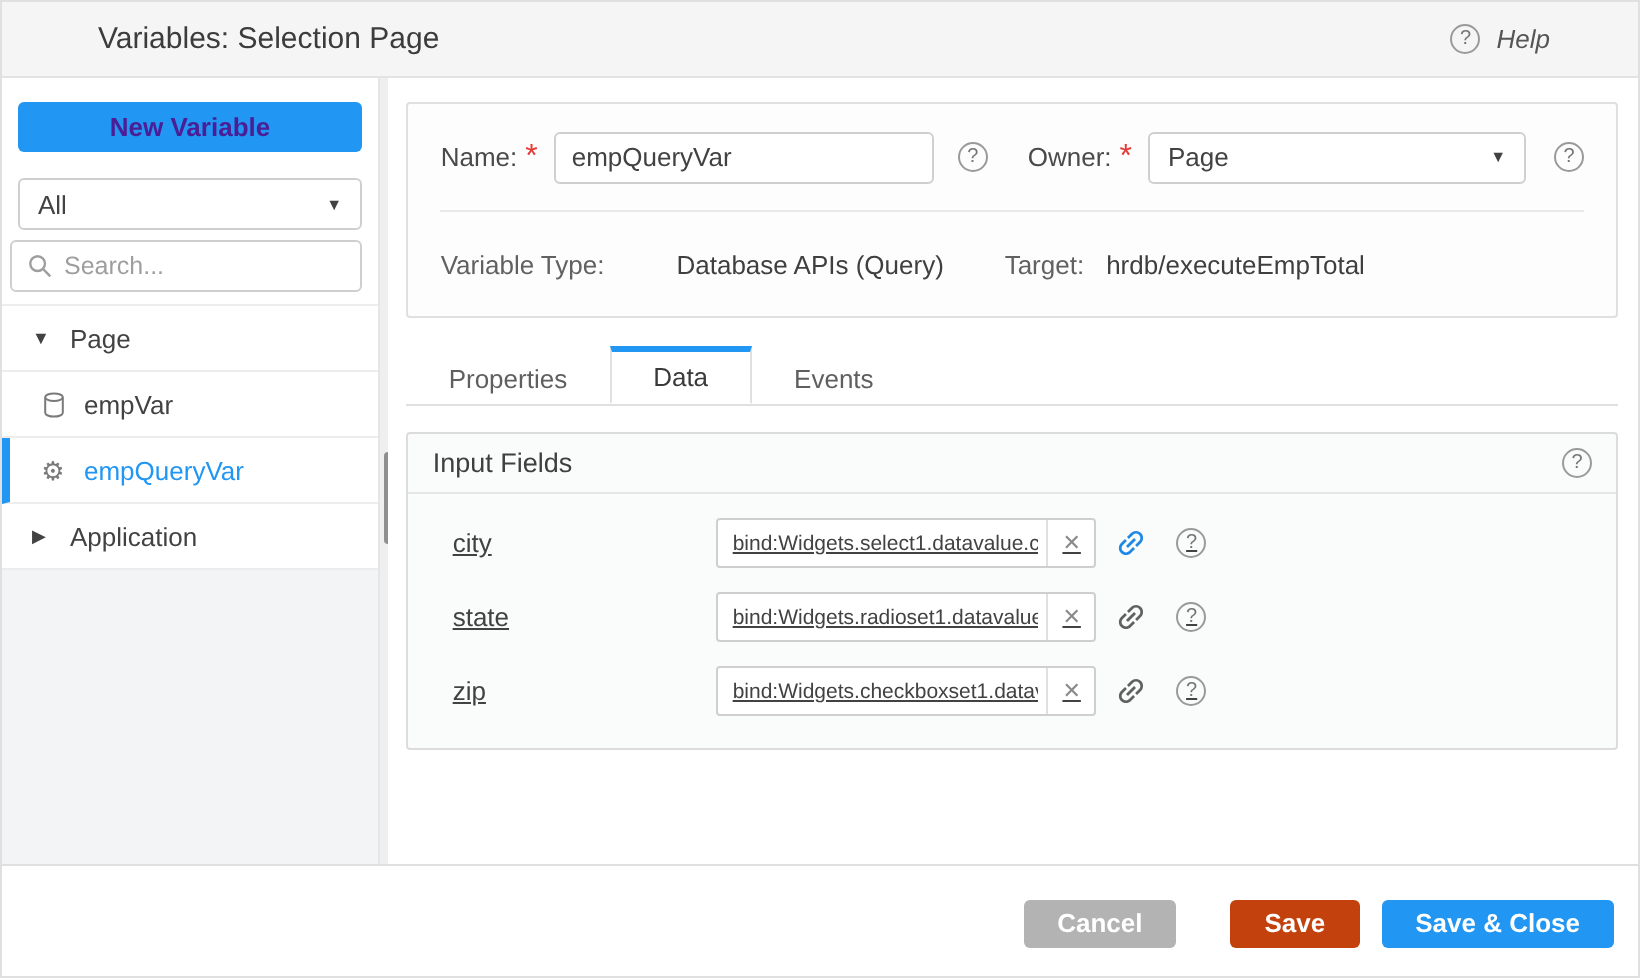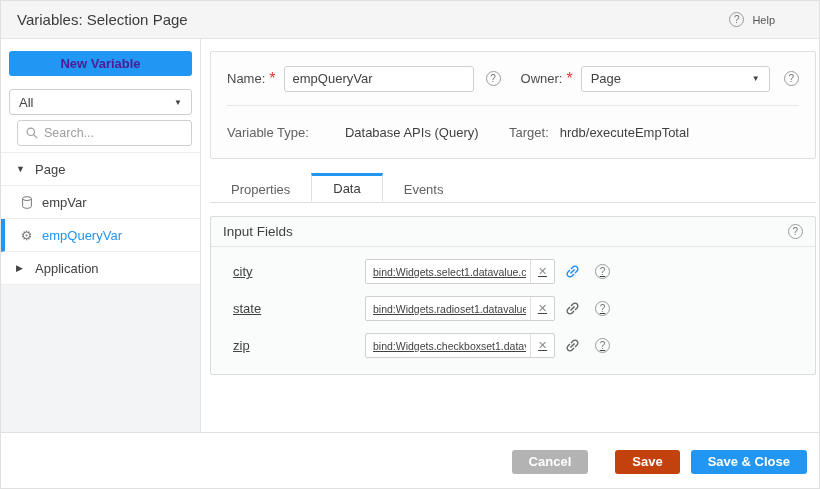--- a/index.html
+++ b/index.html
@@ -2,38 +2,38 @@
 <html><head>
 <meta charset="utf-8">
 <style>
   * { margin:0; padding:0; box-sizing:border-box; }
   html,body { background:#fff; }
   body { font-family:"Liberation Sans", sans-serif; color:#424242; }
   .app { position:relative; width:820px; height:489px; background:#fff; overflow:hidden; border:1px solid #e0e0e0; }
 
   
   .header { height:38px; background:#f5f5f5; border-bottom:1px solid #e3e3e3; display:flex; align-items:center; justify-content:space-between; padding:0 16px; }
-  .header-title { font-size:15px; color:#3c3c3c; }
+  .header-title { font-size:15px; color:#3c3c3c;margin-left:32px; }
   .help-link { display:flex; align-items:center; gap:8px; margin-right:28px; cursor:pointer; }
-  .help-label { font-size:11px; color:#555; }
+  .help-label { font-size:13px; color:#555;font-style:italic; }
 
   .qicon { width:15px; height:15px; border:1px solid #9a9a9a; border-radius:50%; display:inline-flex; align-items:center; justify-content:center; font-size:10px; color:#757575; flex:0 0 auto; background:transparent; }
 
   
   .body { display:flex; height:393px; }
   .sidebar { width:200px; background:#fff; display:flex; flex-direction:column; border-right:1px solid #e6e6e6; }
   .scroll-strip { width:9px; background:#efefef; position:relative; }
   .scroll-thumb { position:absolute; left:2px; top:187px; width:5px; height:46px; background:#8f8f8f; border-radius:2px; }
   .main { flex:1; background:#fff; padding:12px 10px 0 9px; position:relative; }
 
   
   .btn-new { margin:12px 8px 0 8px; height:25px; background:#2196f3; color:#4c1d95; font-weight:700; font-size:13px; border:none; border-radius:3px; cursor:pointer; font-family:"Liberation Sans", sans-serif; }
   .select-box { margin:13px 8px 0 8px; height:26px; border:1px solid #cfcfcf; border-radius:3px; display:flex; align-items:center; justify-content:space-between; padding:0 9px; font-size:13px; color:#424242; cursor:pointer; background:#fff; }
   .select-caret { font-size:8px; color:#424242; }
-  .search-box { margin:5px 8px 6px 16px; height:26px; border:1px solid #cfcfcf; border-radius:3px; display:flex; align-items:center; gap:6px; padding:0 8px; background:#fff; }
+  .search-box { margin:5px 8px 6px 4px; height:26px; border:1px solid #cfcfcf; border-radius:3px; display:flex; align-items:center; gap:6px; padding:0 8px; background:#fff; }
   .search-box input { border:none; outline:none; width:140px; font-size:12.5px; color:#424242; font-family:"Liberation Sans", sans-serif; background:transparent; }
   .search-box input::placeholder { color:#9e9e9e; }
 
   .tree { border-top:1px solid #ededed; }
   .tree-row { height:33px; display:flex; align-items:center; gap:9px; border-bottom:1px solid #ededed; font-size:13px; color:#424242; cursor:pointer; background:#fff; }
   .tree-row.group { padding-left:15px; }
   .tree-row.item { padding-left:19px; }
   .tree-row.selected { border-left:4px solid #2196f3; padding-left:15px; color:#2196f3; }
   .tri { font-size:9px; color:#424242; width:10px; display:inline-block; }
   .tree-ico { width:13px; height:14px; display:inline-flex; align-items:center; justify-content:center; }

